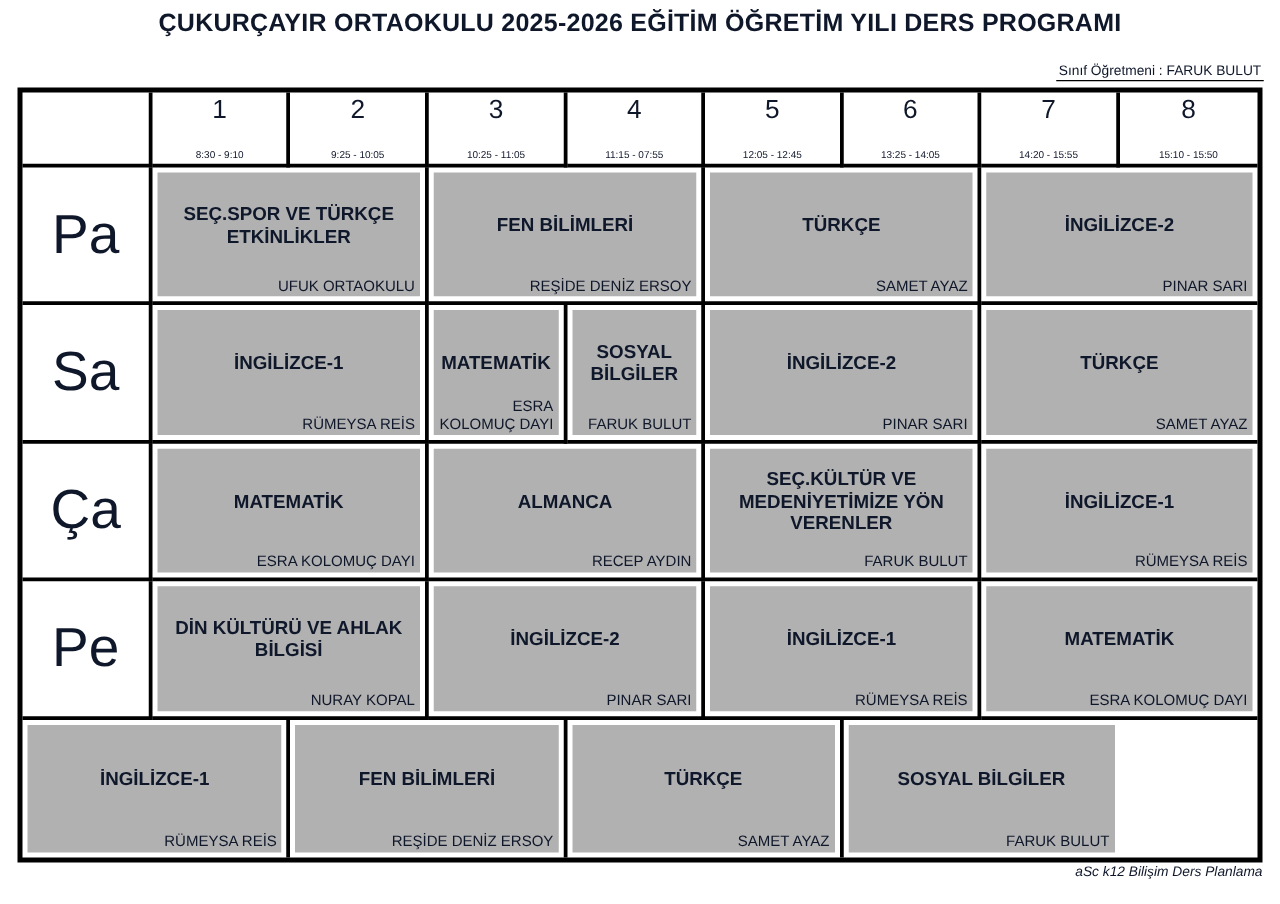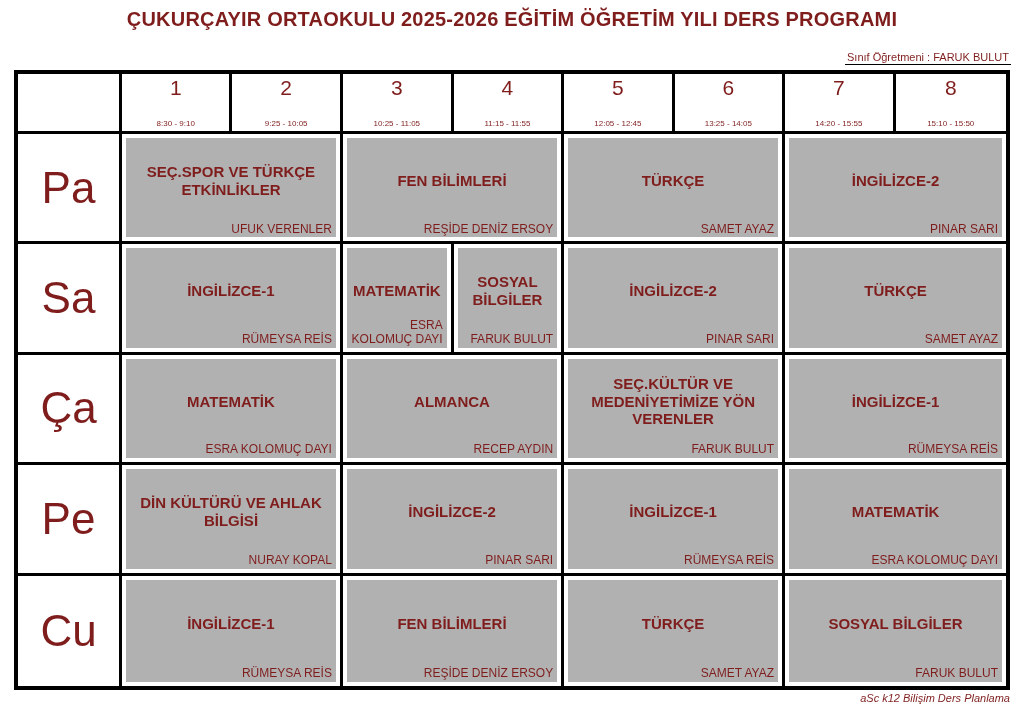--- a/index.html
+++ b/index.html
@@ -1,18 +1,18 @@
 <!DOCTYPE html>
 <html style="--lesson-bg: #b1b1b1;"><head>
 <meta charset="utf-8">
 <style>
   html,body{margin:0;padding:0;background:#fff;}
   .page{
     position:relative;width:1024px;height:723px;background:#fff;
-    font-family:"Liberation Sans",sans-serif;color:#7f1d1d;overflow:hidden;
+    font-family:"Liberation Sans",sans-serif;color:#0f172a;overflow:hidden;
   }
   .title{
     position:absolute;top:8px;left:0;width:100%;
     text-align:center;font-size:20px;font-weight:bold;letter-spacing:.2px;
   }
   .subtitle{
     position:absolute;top:33px;left:0;width:100%;
     text-align:center;font-size:25px;font-weight:bold;font-style:italic;
   }
   .teacher-line{
@@ -68,21 +68,21 @@
     <div class="cell pcell">
       <div class="pnum">2</div>
       <div class="ptime">9:25 - 10:05</div>
     </div>
     <div class="cell pcell">
       <div class="pnum">3</div>
       <div class="ptime">10:25 - 11:05</div>
     </div>
     <div class="cell pcell">
       <div class="pnum">4</div>
-      <div class="ptime">11:15 - 11:55</div>
+      <div class="ptime">11:15 - 07:55</div>
     </div>
     <div class="cell pcell">
       <div class="pnum">5</div>
       <div class="ptime">12:05 - 12:45</div>
     </div>
     <div class="cell pcell">
       <div class="pnum">6</div>
       <div class="ptime">13:25 - 14:05</div>
     </div>
     <div class="cell pcell">
@@ -91,21 +91,21 @@
     </div>
     <div class="cell pcell last-col">
       <div class="pnum">8</div>
       <div class="ptime">15:10 - 15:50</div>
     </div>
 
     <div class="cell day">Pa</div>
     <div class="cell lesson span2">
       <div class="box">
         <div class="subj">SEÇ.SPOR VE TÜRKÇE ETKİNLİKLER</div>
-        <div class="tch">UFUK VERENLER</div>
+        <div class="tch">UFUK ORTAOKULU</div>
       </div>
     </div>
     <div class="cell lesson span2">
       <div class="box">
         <div class="subj">FEN BİLİMLERİ</div>
         <div class="tch">REŞİDE DENİZ ERSOY</div>
       </div>
     </div>
     <div class="cell lesson span2">
       <div class="box">
@@ -197,21 +197,20 @@
         <div class="tch">RÜMEYSA REİS</div>
       </div>
     </div>
     <div class="cell lesson span2 last-col">
       <div class="box">
         <div class="subj">MATEMATİK</div>
         <div class="tch">ESRA KOLOMUÇ DAYI</div>
       </div>
     </div>
 
-    <div class="cell day last-row">Cu</div>
     <div class="cell lesson span2 last-row">
       <div class="box">
         <div class="subj">İNGİLİZCE-1</div>
         <div class="tch">RÜMEYSA REİS</div>
       </div>
     </div>
     <div class="cell lesson span2 last-row">
       <div class="box">
         <div class="subj">FEN BİLİMLERİ</div>
         <div class="tch">REŞİDE DENİZ ERSOY</div>

